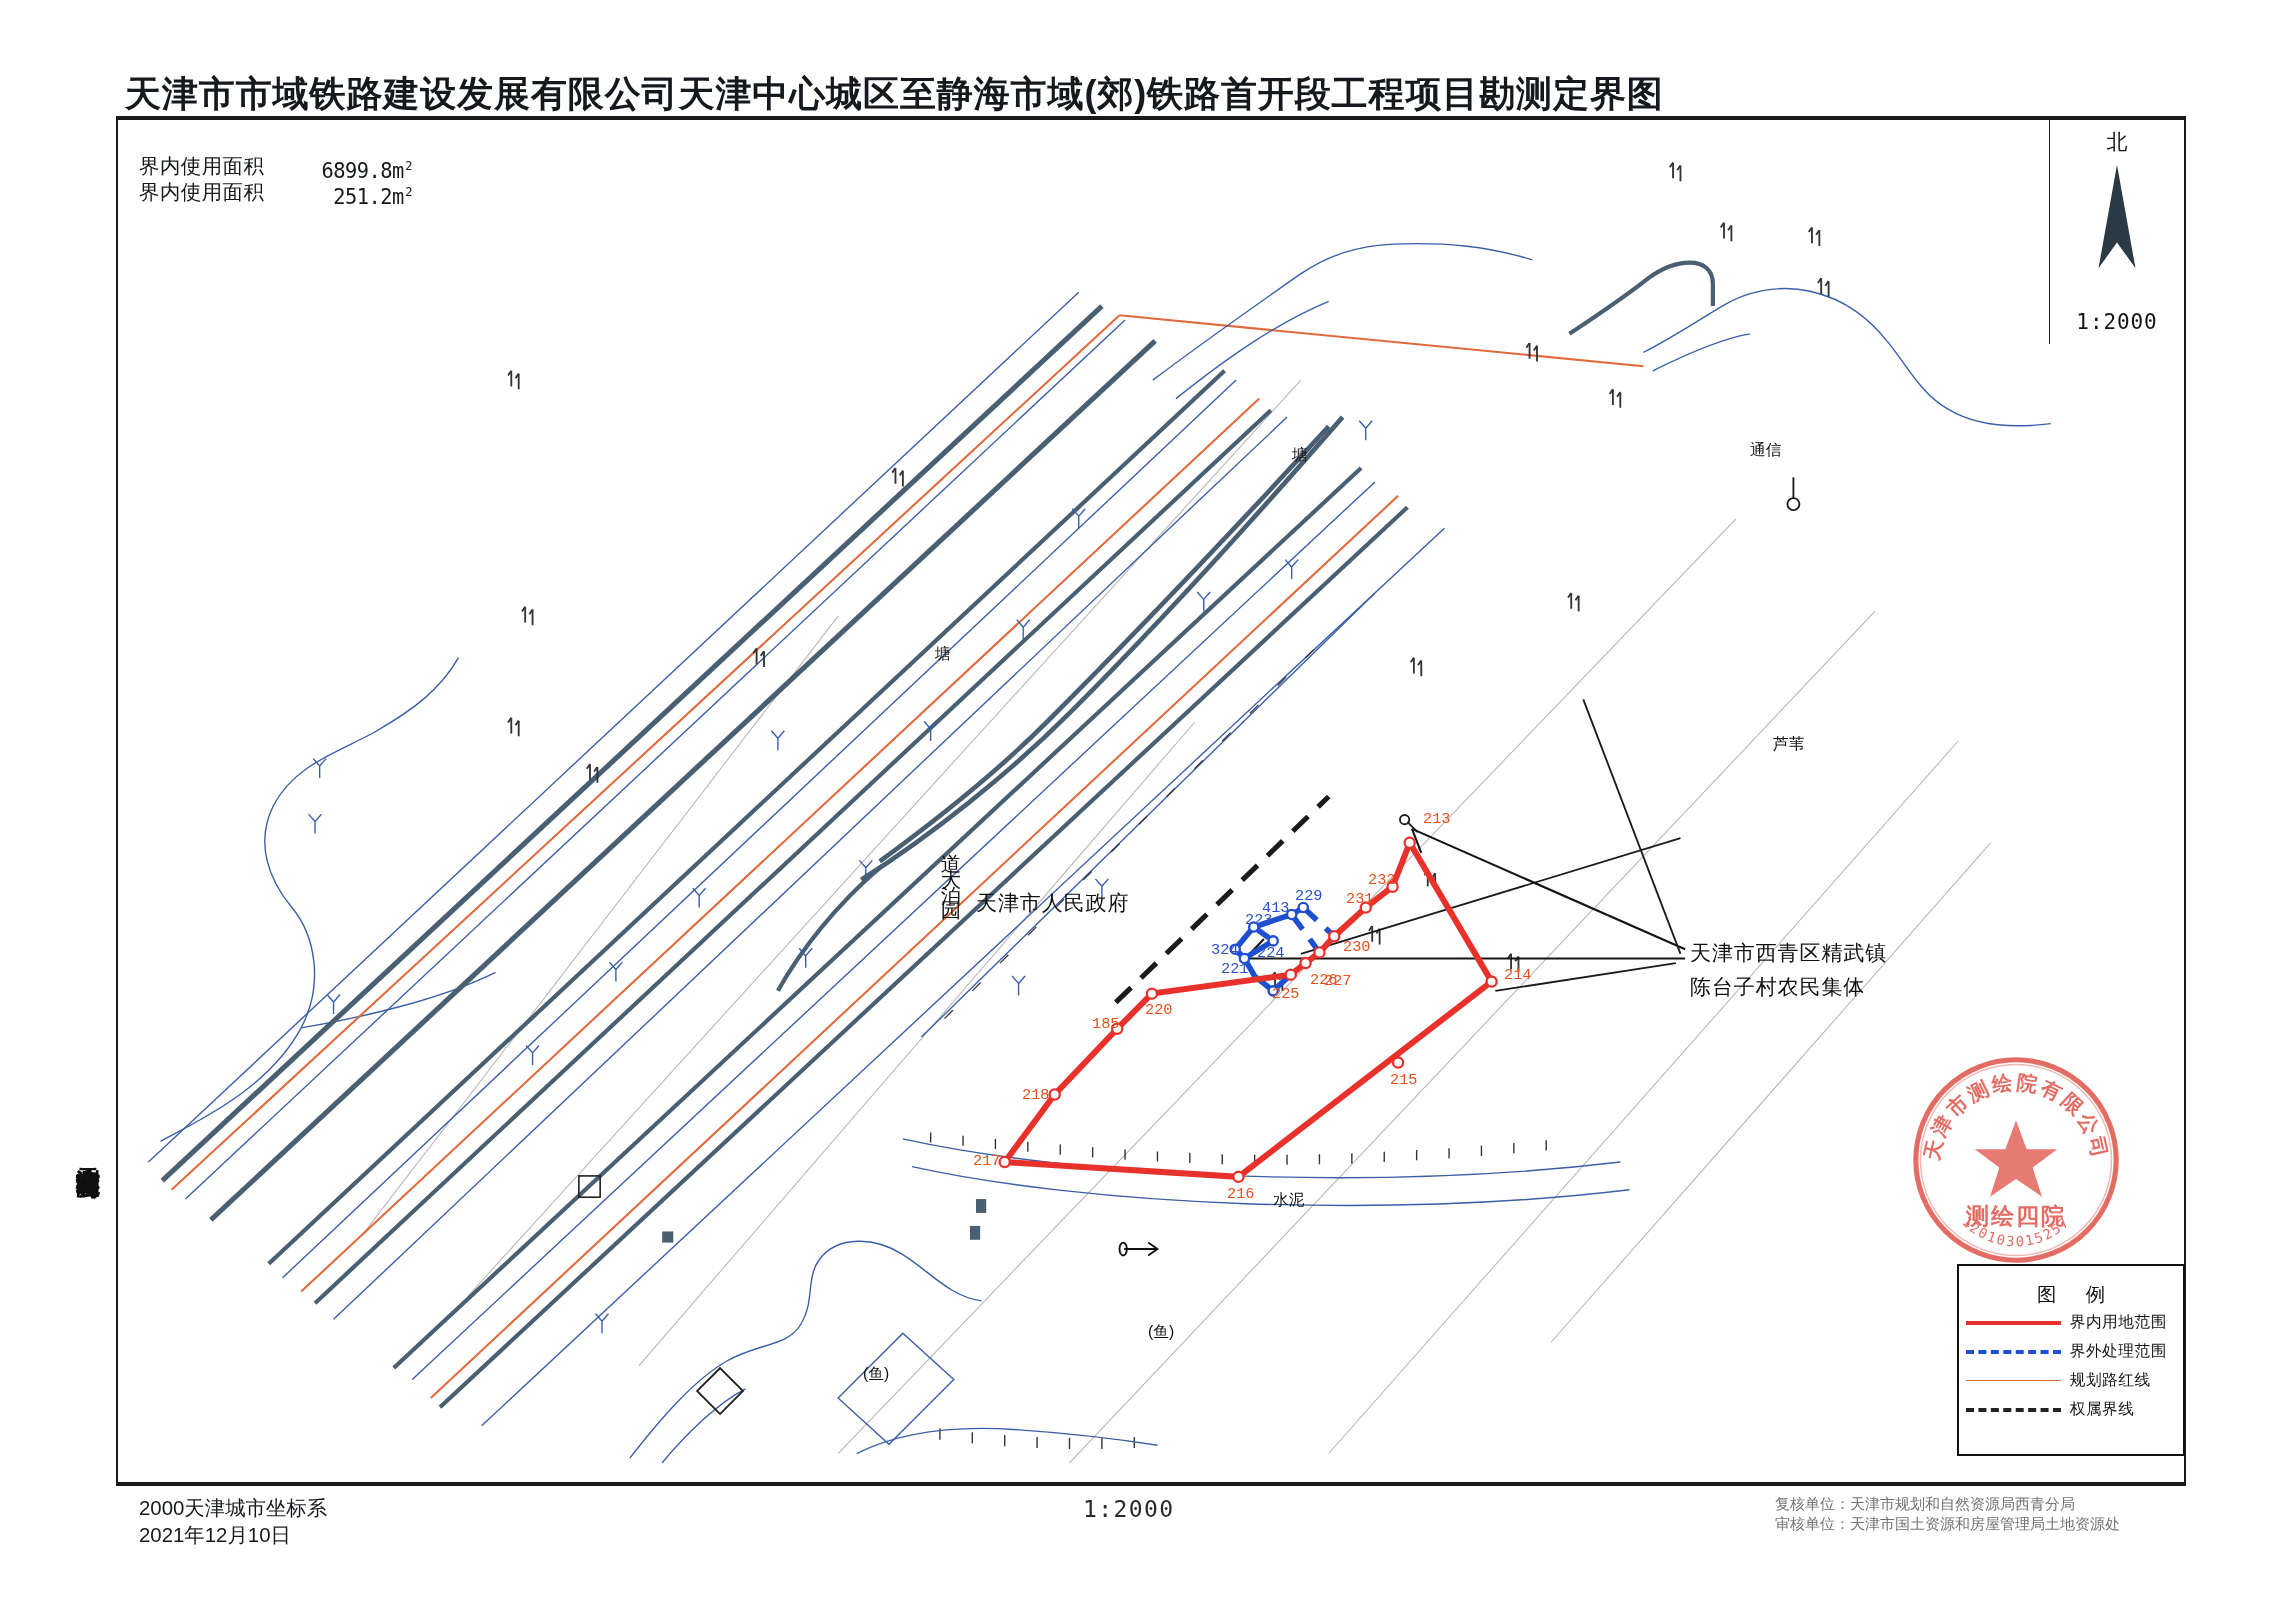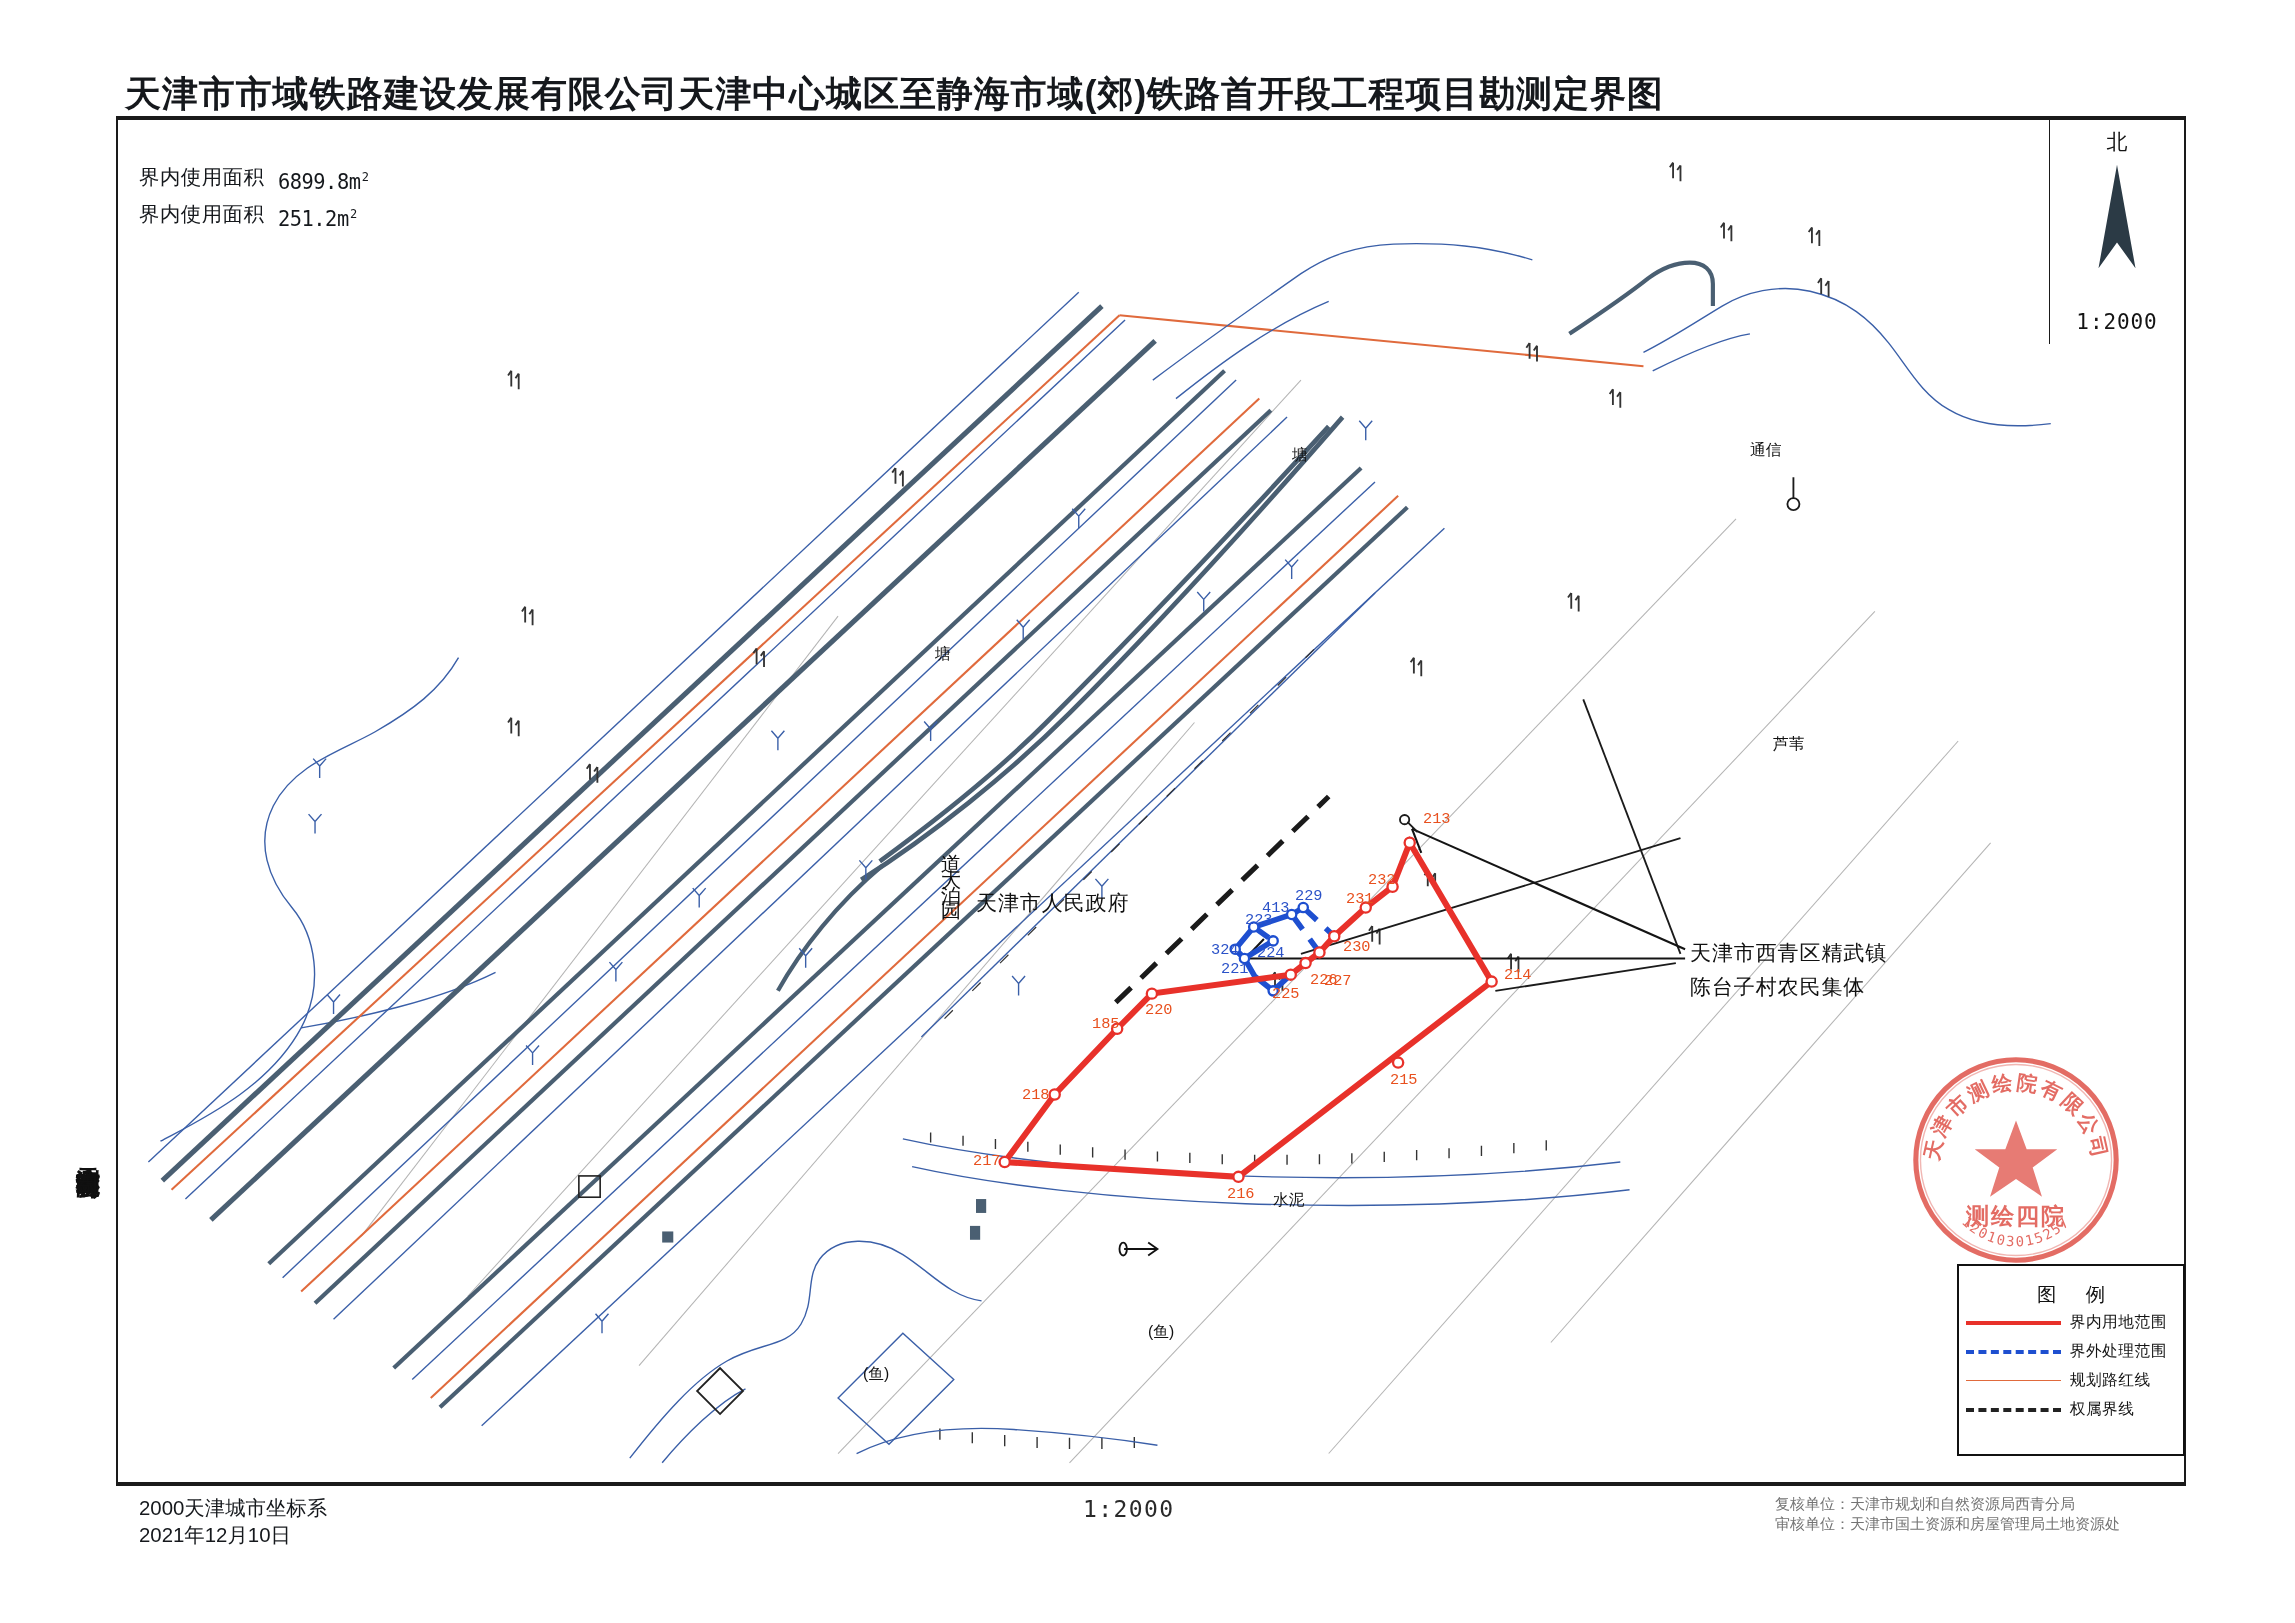--- a/index.html
+++ b/index.html
@@ -15,23 +15,23 @@
   #frame-right{position:absolute;left:2184px;top:116px;width:0;height:1370px;
          border-left:2.8px solid #1a1a1a;}
 
   
   #doc-title{position:absolute;left:125px;top:70px;width:2036px;
      font-size:36px;letter-spacing:0.9px;font-weight:600;color:#15181c;
      white-space:nowrap;}
 
   
   #area-block{position:absolute;left:139px;top:153px;font-size:20.4px;line-height:26px;color:#15181c;}
-  #area-block .arow{display:flex;align-items:flex-start;height:26px;margin-top:11px;}
+  #area-block .arow{display:flex;align-items:flex-start;height:26px;}
   #area-block .alabel{width:139px;letter-spacing:0.5px;}
-  #area-block .aval{width:134px;font-family:"DejaVu Sans Mono",monospace;letter-spacing:-0.5px;}
+  #area-block .aval{width:134px;text-align:right;font-family:"DejaVu Sans Mono",monospace;letter-spacing:-0.5px;}
   #area-block .sup{font-size:12px;vertical-align:super;margin-left:1.4px;}
 
   
   #north-box{position:absolute;left:2049px;top:118px;width:134px;height:226px;
      border-left:1.9px solid #1a1a1a;box-sizing:border-box;}
   #north-box .nlabel{position:absolute;left:0;top:10.2px;width:134px;text-align:center;font-size:21px;}
   #north-box .narrow{position:absolute;left:50%;top:43px;transform:translateX(-50%);}
   #north-box .nscale{position:absolute;left:0;bottom:10.2px;width:134px;text-align:center;
      font-size:21px;font-family:"DejaVu Sans Mono",monospace;letter-spacing:0.9px;}
 

